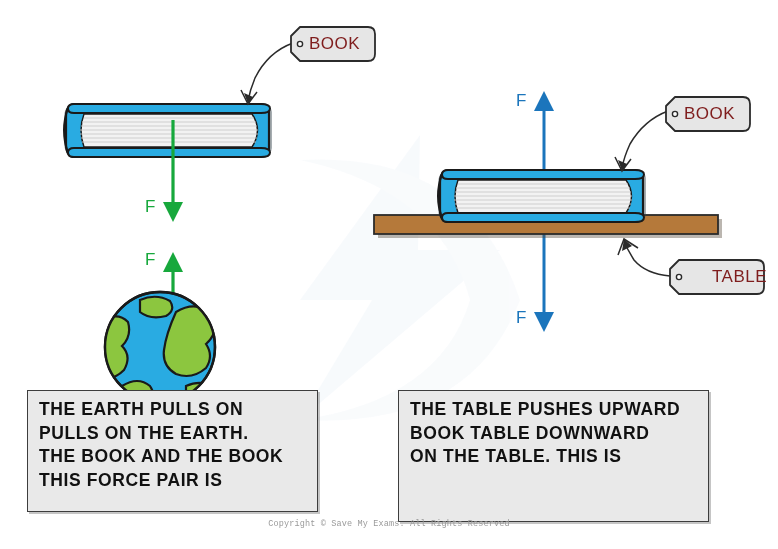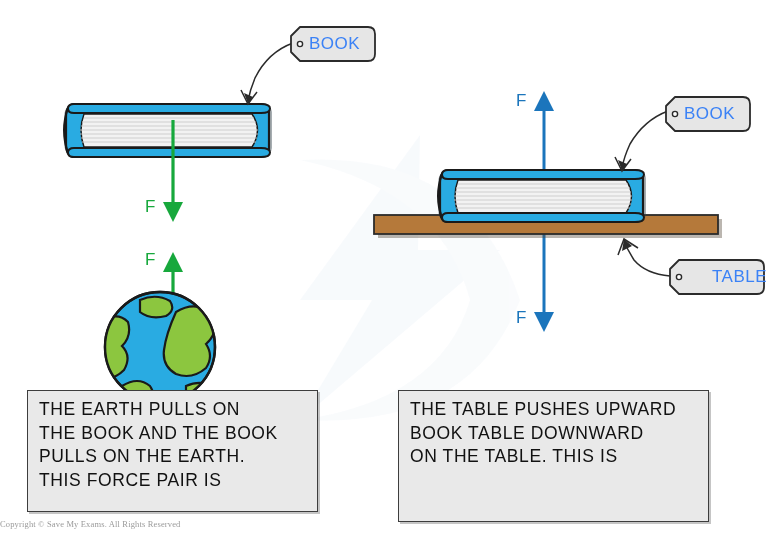--- a/index.html
+++ b/index.html
@@ -14,32 +14,33 @@
 
   .watermark{position:absolute;left:0;top:0;width:778px;height:549px;pointer-events:none;}
 
   
   .tag{position:absolute;}
   .tag .tag-text{
     position:absolute;
     font-family:"Liberation Sans", sans-serif;
     font-size:17px;
     letter-spacing:.5px;
-    color:#3b82f6;
+    color:#7f1d1d;
     white-space:nowrap;
   }
 
   
   .infobox{
     position:absolute;
     background:#e9e9e9;
     border:1.6px solid #3d3d3d;
     box-shadow:2px 2px 0 rgba(90,90,90,.35);
     box-sizing:border-box;
     padding:7px 26px 6px 11px;
+    font-weight:bold;
   }
   .infobox .line{
     font-family:"Liberation Sans", sans-serif;
     font-size:17.5px;
     line-height:23.5px;
     color:#111111;
     letter-spacing:.6px;
     white-space:pre;
   }
 
@@ -49,21 +50,22 @@
     font-size:17px;
     font-weight:400;
   }
   .flabel.green{color:#17A83C;}
   .flabel.blue{color:#1B75BC;}
 
   .copyright{
     position:absolute;
     left:0;right:0;
     top:519px;
-    font-family:Liberation Serif, serif;
+    text-align:center;
+    font-family:Liberation Mono, monospace;
     font-size:8.5px;
     color:#9a9a9a;
     letter-spacing:.15px;
   }
 </style>
 </head>
 <body>
 
 <div id="stage">
 
@@ -139,22 +141,22 @@
       <circle cx="12" cy="19" r="2.6" fill="#ffffff" stroke="#2b2b2b" stroke-width="1.4"></circle>
     </svg>
     <span class="tag-text" style="left:21px;top:9px;">BOOK</span>
   </div>
 
   <span class="flabel green" style="left:145px;top:197px;">F</span>
   <span class="flabel green" style="left:145px;top:250px;">F</span>
 
   <div class="infobox" style="left:27px;top:390px;width:291px;height:122px;">
     <div class="line">THE EARTH PULLS ON</div>
+    <div class="line">PULLS ON THE EARTH.</div>
     <div class="line">THE BOOK AND THE BOOK</div>
-    <div class="line">PULLS ON THE EARTH.</div>
     <div class="line">THIS FORCE PAIR IS</div>
   </div>
 
   <svg style="position:absolute;left:370px;top:80px;" width="408" height="280" viewBox="0 0 408 280">
 
     <g>
       <line x1="174" y1="18" x2="174" y2="140" stroke="#1B75BC" stroke-width="3"></line>
       <path d="M174 11 L164 31 L184 31 Z" fill="#1B75BC"></path>
     </g>
 

